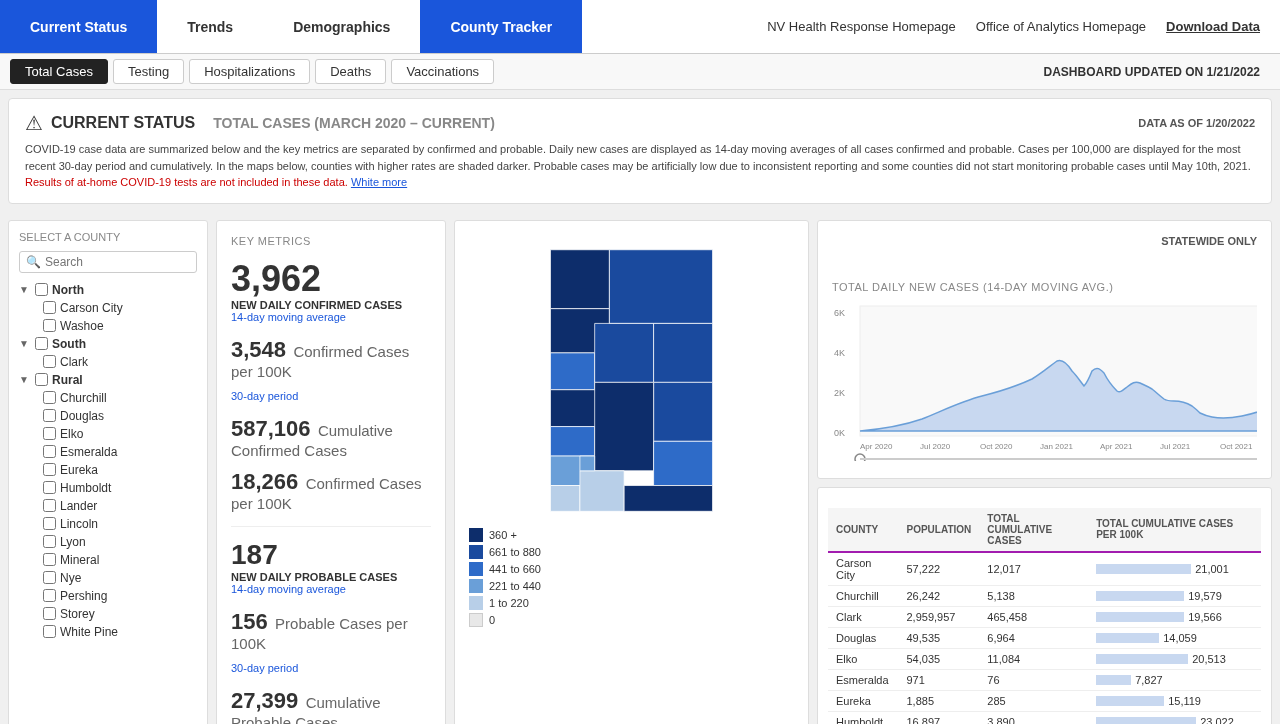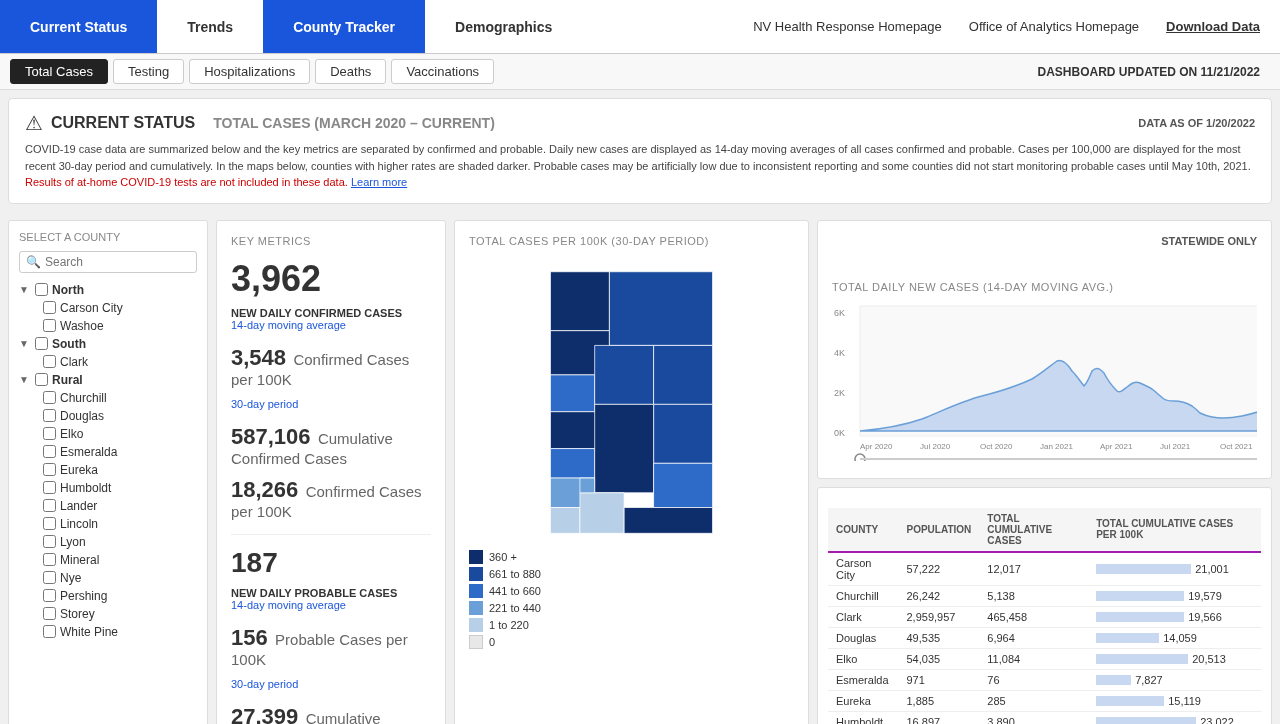--- a/index.html
+++ b/index.html
@@ -2,21 +2,21 @@
 <html><head>
   <meta charset="utf-8">
   <style>
     * { box-sizing: border-box; margin: 0; padding: 0; }
     body { font-family: Arial, sans-serif; font-size: 12px; background: #f0f0f0; color: #333; width: 1280px; }
 
     
     .top-nav { display: flex; align-items: stretch; background: #fff; border-bottom: 1px solid #ccc; height: 54px; }
     .nav-tab { display: flex; align-items: center; justify-content: center; padding: 0 30px; font-size: 14px; font-weight: bold; cursor: pointer; border: none; background: #fff; color: #333; }
     .nav-tab.active { background: #1a56db; color: #fff; }
-    .nav-tab-right { display: flex; align-items: center; margin-left: auto; gap: 27px; padding: 0 20px; }
+    .nav-tab-right { display: flex; align-items: center; margin-left: auto; gap: 20px; padding: 0 20px; }
     .nav-link { font-size: 13px; color: #333; text-decoration: none; cursor: pointer; }
     .nav-link.bold { font-weight: bold; text-decoration: underline; }
 
     
     .sub-nav { display: flex; align-items: center; background: #f8f8f8; border-bottom: 1px solid #ddd; height: 36px; padding: 0 10px; gap: 5px; }
     .sub-tab { padding: 4px 14px; font-size: 13px; cursor: pointer; border: 1px solid #ccc; border-radius: 3px; background: #fff; }
     .sub-tab.active { background: #222; color: #fff; border-color: #222; }
     .dashboard-updated { margin-left: auto; font-size: 12px; font-weight: bold; color: #333; padding-right: 10px; }
 
     
@@ -41,21 +41,21 @@
     .tree-node { display: flex; align-items: center; gap: 4px; padding: 2px 0; cursor: pointer; font-size: 12px; }
     .tree-node .chevron { font-size: 10px; color: #666; width: 12px; }
     .tree-node input[type=checkbox] { width: 13px; height: 13px; }
     .tree-node.parent { font-weight: bold; }
     .tree-children { padding-left: 24px; }
 
     
     .metrics-panel { background: #fff; border: 1px solid #ddd; padding: 14px; width: 230px; min-width: 230px; border-radius: 3px; }
     .metrics-title { font-size: 11px; color: #888; text-transform: uppercase; margin-bottom: 14px; letter-spacing: 0.5px; }
     .metric-big { font-size: 36px; font-weight: bold; color: #333; line-height: 1; }
-    .metric-label { font-size: 11px; font-weight: bold; color: #333; text-transform: uppercase; margin-top: 10px; }
+    .metric-label { font-size: 11px; font-weight: bold; color: #333; text-transform: uppercase; margin-top: 2px; }
     .metric-sublabel { font-size: 11px; color: #1a56db; margin-bottom: 14px; }
     .metric-medium { font-size: 22px; font-weight: bold; color: #333; display: inline; }
     .metric-desc { font-size: 15px; color: #666; display: inline; margin-left: 4px; }
     .metric-row { margin-bottom: 10px; }
     .divider { border-top: 1px solid #eee; margin: 14px 0; }
 
     
     .map-panel { background: #fff; border: 1px solid #ddd; padding: 14px; flex: 1; border-radius: 3px; min-width: 280px; }
     .map-title { font-size: 11px; color: #888; text-transform: uppercase; margin-bottom: 10px; letter-spacing: 0.5px; }
 
@@ -82,49 +82,49 @@
 
     
     .table-container { background: #fff; border: 1px solid #ddd; padding: 10px; border-radius: 3px; max-height: 300px; overflow-y: auto; }
   </style>
 </head>
 <body>
 
 <div class="top-nav">
   <div class="nav-tab active">Current Status</div>
   <div class="nav-tab">Trends</div>
+  <div class="nav-tab">Demographics</div>
   <div class="nav-tab" style="background:#1a56db;color:#fff;">County Tracker</div>
-  <div class="nav-tab">Demographics</div>
   <div class="nav-tab-right">
     <span class="nav-link">NV Health Response Homepage</span>
     <span class="nav-link">Office of Analytics Homepage</span>
     <span class="nav-link bold">Download Data</span>
   </div>
 </div>
 
 <div class="sub-nav">
   <div class="sub-tab active">Total Cases</div>
   <div class="sub-tab">Testing</div>
   <div class="sub-tab">Hospitalizations</div>
   <div class="sub-tab">Deaths</div>
   <div class="sub-tab">Vaccinations</div>
-  <div class="dashboard-updated">DASHBOARD UPDATED ON 11/21/2022</div>
+  <div class="dashboard-updated">DASHBOARD UPDATED ON 1/21/2022</div>
 </div>
 
 <div class="alert-banner">
   <div class="alert-title">
     <span class="alert-icon">⚠</span>
     <h2>CURRENT STATUS</h2>
     <h3>TOTAL CASES (MARCH 2020 – CURRENT)</h3>
     <span class="data-as-of">DATA AS OF 1/20/2022</span>
   </div>
   <div class="alert-text">
     <span>COVID-19 case data are summarized below and the key metrics are separated by confirmed and probable. Daily new cases are displayed as 14-day moving averages of all cases confirmed and probable. Cases per 100,000 are displayed for the most recent 30-day period and cumulatively. In the maps below, counties with higher rates are shaded darker. Probable cases may be artificially low due to inconsistent reporting and some counties did not start monitoring probable cases until May 10th, 2021.</span>
     <span class="red">Results of at-home COVID-19 tests are not included in these data.</span>
-    <a href="#">Learn more</a>
+    <a href="#">White more</a>
   </div>
 </div>
 
 <div class="main-content">
 
   <div class="county-panel">
     <h4>SELECT A COUNTY</h4>
     <div class="search-box">
       <span>🔍</span>
       <input type="text" placeholder="Search" style="">
@@ -258,21 +258,20 @@
     </div>
     <div class="metric-sublabel">30-day period</div>
 
     <div class="metric-row">
       <span class="metric-medium">27,399</span>
       <span class="metric-desc">Cumulative Probable Cases</span>
     </div>
   </div>
 
   <div class="map-panel">
-    <div class="map-title">TOTAL CASES PER 100K (30-day period)</div>
     
     <svg viewBox="0 0 260 380" width="100%" height="280">
 
       <polygon points="20,20 100,20 100,100 20,100" fill="#0d2d6b" stroke="#fff" stroke-width="1"></polygon>
 
       <polygon points="20,100 100,100 100,160 20,160" fill="#0d2d6b" stroke="#fff" stroke-width="1"></polygon>
 
       <polygon points="100,20 240,20 240,120 100,120" fill="#1a4a9e" stroke="#fff" stroke-width="1"></polygon>
 
       <polygon points="20,160 80,160 80,210 20,210" fill="#2e6bc8" stroke="#fff" stroke-width="1"></polygon>

